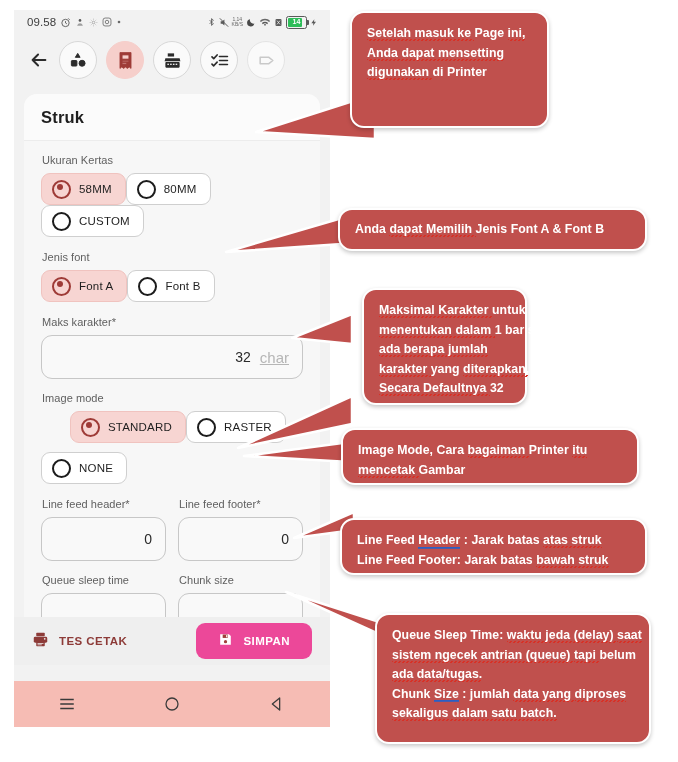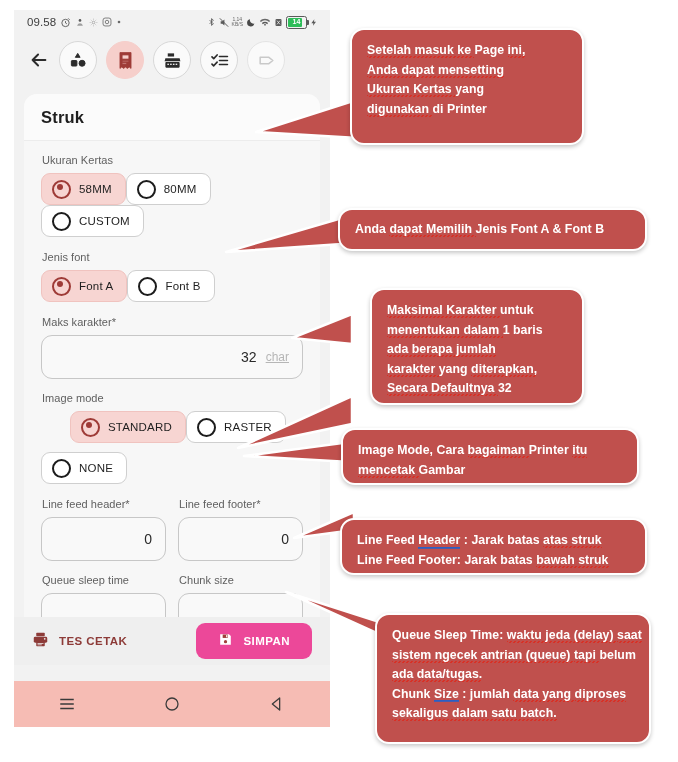--- a/index.html
+++ b/index.html
@@ -62,21 +62,21 @@
   .chip.sel{background:#f7d5d2;border-color:#f0c3bf;}
   .radio{width:15px;height:15px;border-radius:50%;border:2px solid #1c1c1c;flex:0 0 auto;position:relative;}
   .chip.sel .radio{border-color:#9e3b37;}
   .chip.sel .radio:after{content:"";position:absolute;left:2.5px;top:2.5px;width:6px;height:6px;border-radius:50%;background:#9e3b37;}
   .chiptxt{font-size:11.5px;color:#1f1f1f;font-weight:500;letter-spacing:.2px;white-space:nowrap;}
   .field{
     height:42px;border:1.1px solid #c7c7c7;border-radius:11px;background:#f9f9f9;
     display:flex;align-items:center;justify-content:flex-end;gap:9px;padding:0 13px;margin-bottom:13px;
   }
   .fval{font-size:14px;color:#2a2a2a;}
-  .funit{font-size:12px;color:#b6b6b6;text-decoration:underline;}
+  .funit{font-size:15px;color:#b6b6b6;text-decoration:underline;}
   .tworow{display:flex;gap:12px;}
   .col{flex:1;min-width:0;}
   
   #actionbar{
     position:absolute;left:0;right:0;bottom:62px;height:48px;background:#efefef;
     display:flex;align-items:center;justify-content:space-between;padding:0 18px;
   }
   .tescetak{display:flex;align-items:center;gap:10px;cursor:pointer;}
   .tescetak .lbl{font-size:11.5px;color:#8d3b38;font-weight:bold;letter-spacing:.45px;}
   .simpan{
@@ -398,32 +398,31 @@
   <path d="M120 6 L6 58 L120 34 Z" fill="#c0504d" stroke="#ffffff" stroke-width="2.5" stroke-linejoin="round"></path>
   <path d="M118 52 L12 66 L118 72 Z" fill="#c0504d" stroke="#ffffff" stroke-width="2.5" stroke-linejoin="round"></path>
 </svg>
 <svg class="tail" style="left:290px;top:508px;width:70px;height:50px;">
   <path d="M64 4 L4 30 L64 22 Z" fill="#c0504d" stroke="#ffffff" stroke-width="2.5" stroke-linejoin="round"></path>
 </svg>
 <svg class="tail" style="left:282px;top:580px;width:115px;height:70px;">
   <path d="M110 46 L4 12 L110 60 Z" fill="#c0504d" stroke="#ffffff" stroke-width="2.5" stroke-linejoin="round"></path>
 </svg>
 
-<div class="callout" style="left:350px;top:28px;width:234px;height:117px;">
+<div class="callout" style="left:350px;top:11px;width:199px;height:117px;">
     <div><span class="sq">Setelah masuk ke </span><span>Page </span><span class="sq">ini,</span></div>
     <div><span class="sq">Anda dapat mensetting</span></div>
-    <div><span class="sq">Ukuran Kertas </span><span>yang</span></div>
     <div><span class="sq">digunakan </span><span>di Printer</span></div>
   </div>
 
 <div class="callout" style="left:338px;top:208px;width:309px;height:43px;padding-top:10px;">
     <div><span>Anda </span><span class="sq">dapat Memilih </span><span>Jenis Font A &amp; Font B</span></div>
   </div>
 
-<div class="callout" style="left:370px;top:288px;width:214px;height:117px;">
+<div class="callout" style="left:362px;top:288px;width:165px;height:117px;">
     <div><span class="sq">Maksimal Karakter </span><span>untuk</span></div>
     <div><span class="sq">menentukan dalam </span><span>1 baris</span></div>
     <div><span class="sq">ada berapa jumlah</span></div>
     <div><span class="sq">karakter </span><span>yang </span><span class="sq">diterapkan,</span></div>
     <div><span class="sq">Secara Defaultnya </span><span>32</span></div>
   </div>
 
 <div class="callout" style="left:341px;top:428px;width:298px;height:57px;">
     <div><span>Image Mode, Cara </span><span class="sq">bagaiman </span><span>Printer </span><span class="sq">itu</span></div>
     <div><span class="sq">mencetak </span><span>Gambar</span></div>

